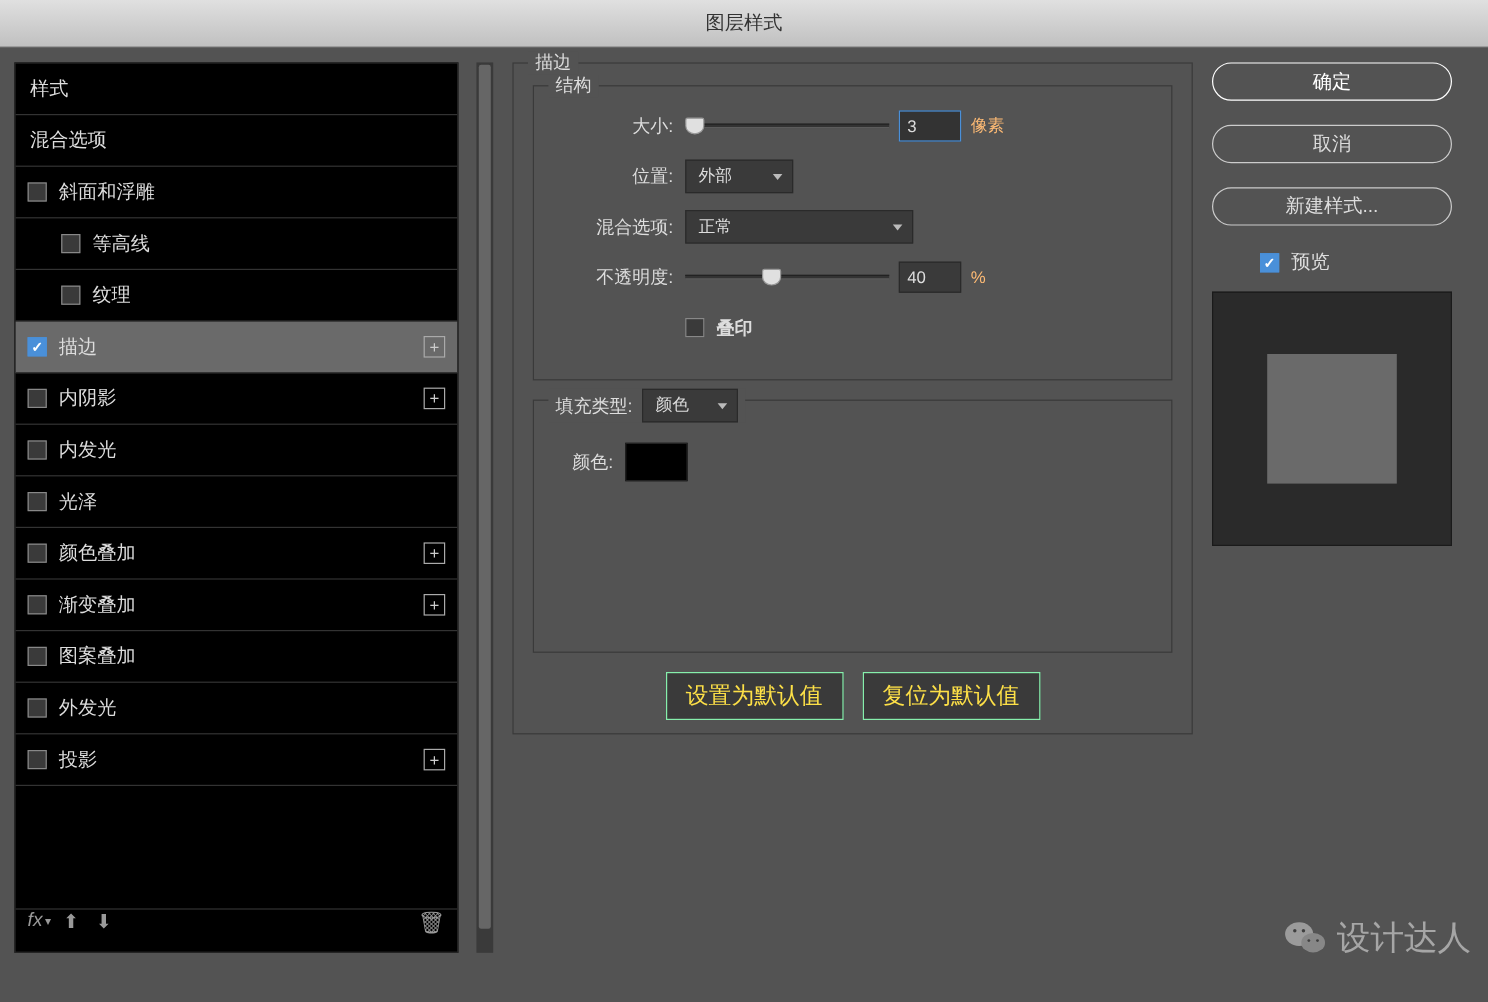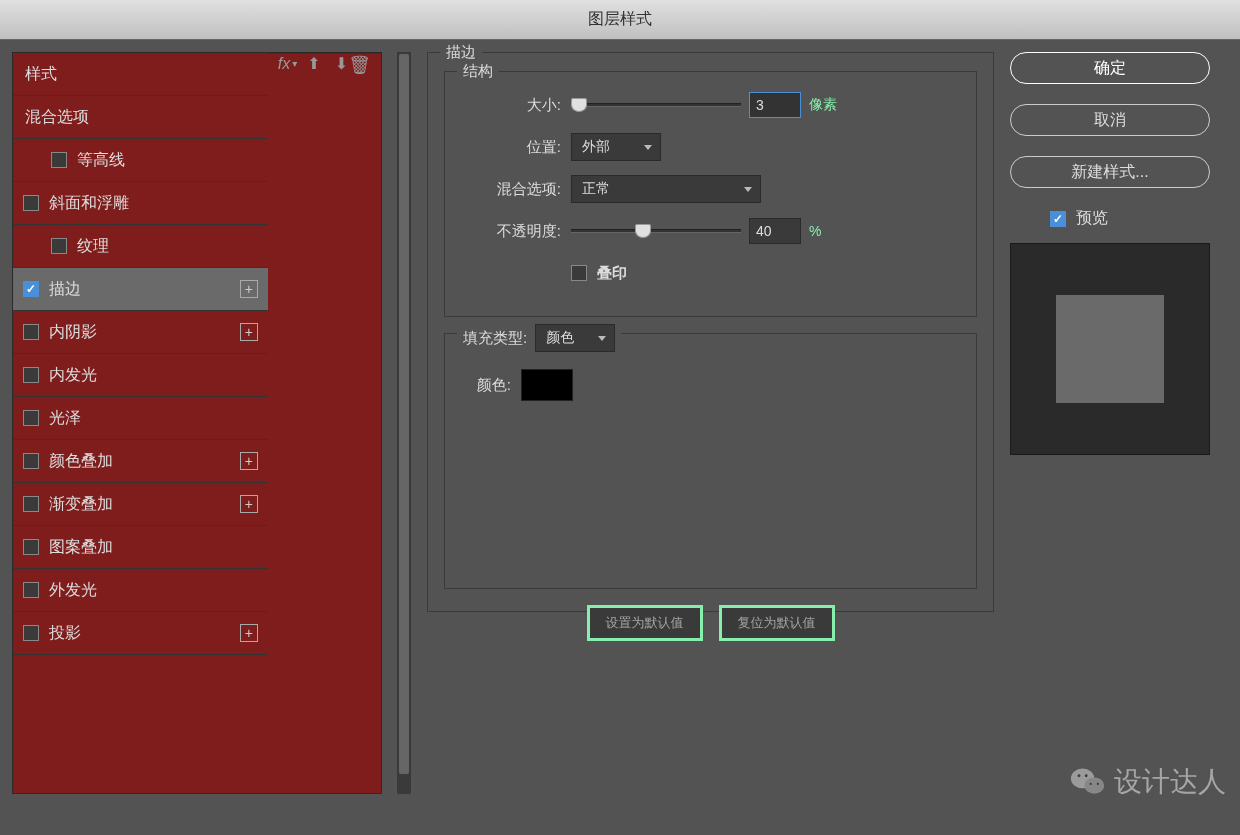--- a/index.html
+++ b/index.html
@@ -1,20 +1,20 @@
 <!DOCTYPE html>
 <html><head>
 <meta charset="utf-8">
 <style>
 * { box-sizing: border-box; margin: 0; padding: 0; font-family: "Microsoft YaHei", "PingFang SC", sans-serif; }
 body { width: 1240px; height: 835px; background: #535353; overflow: hidden; position: relative; }
 .titlebar { height: 40px; background: linear-gradient(#e0e0e0, #c0c0c0); border-bottom: 1px solid #666; display: flex; align-items: center; justify-content: center; font-size: 16px; color: #333; }
 .main { display: flex; height: 795px; }
 .sidebar-col { width: 395px; display: flex; flex-direction: column; padding: 12px 0 0 12px; }
-.sidebar { width: 370px; background: #7f1d1d; border: 1px solid #2a2a2a; display: flex; height: 742px; }
+.sidebar { width: 370px; background: #000000; border: 1px solid #2a2a2a; display: flex; flex-direction: column; height: 742px; }
 .style-list { flex: 1; }
 .style-item { display: flex; align-items: center; height: 43px; color: #ddd; font-size: 16px; border-bottom: 1px solid #333; padding: 0 10px; position: relative; cursor: pointer; }
 .style-item.header { font-size: 16px; padding-left: 12px; }
 .style-item.indent1 { padding-left: 38px; }
 .style-item.selected { background: #6a6a6a; }
 .checkbox { width: 16px; height: 16px; border: 1px solid #888; background: #3a3a3a; margin-right: 10px; display: flex; align-items: center; justify-content: center; flex-shrink: 0; }
 .checkbox.checked { background: #4a90d9; border-color: #4a90d9; }
 .checkbox.checked::after { content: "✓"; color: #fff; font-size: 12px; font-weight: bold; }
 .plus-icon { position: absolute; right: 10px; width: 18px; height: 18px; border: 1px solid #aaa; display: flex; align-items: center; justify-content: center; color: #ccc; font-size: 14px; line-height: 1; }
 .sidebar-footer { height: 36px; display: flex; align-items: flex-start; padding: 0 10px; color: #999; font-size: 16px; justify-content: space-between; border-top: 1px solid #333; }
@@ -27,28 +27,28 @@
 .group { border: 1px solid #3a3a3a; position: relative; padding: 18px 16px 16px; margin-bottom: 12px; }
 .group-title { position: absolute; top: -10px; left: 12px; background: #535353; padding: 0 6px; color: #ddd; font-size: 15px; }
 .subgroup { border: 1px solid #3a3a3a; position: relative; padding: 18px 16px 16px; margin-bottom: 16px; }
 .subgroup-title { position: absolute; top: -10px; left: 12px; background: #535353; padding: 0 6px; color: #ddd; font-size: 15px; }
 .row { display: flex; align-items: center; margin-bottom: 12px; height: 30px; }
 .row-label { width: 100px; text-align: right; color: #ddd; font-size: 15px; margin-right: 10px; }
 .slider { position: relative; width: 170px; height: 4px; background: #333; border-top: 1px solid #222; border-bottom: 1px solid #666; margin-right: 8px; }
 .slider-thumb { position: absolute; width: 16px; height: 14px; background: #e0e0e0; top: -6px; border-radius: 2px 2px 50% 50%; border: 1px solid #999; }
 .num-input { width: 52px; height: 26px; background: #3a3a3a; border: 1px solid #2a2a2a; color: #ddd; padding: 0 6px; font-size: 14px; text-align: left; }
 .num-input.focused { border: 1px solid #4a90d9; background: #333; }
-.unit { color: #86efac; font-size: 14px; margin-left: 8px; }
+.unit { color: #fdba74; font-size: 14px; margin-left: 8px; }
 .dropdown { height: 28px; background: #3a3a3a; border: 1px solid #2a2a2a; color: #ddd; padding: 0 26px 0 10px; font-size: 14px; display: flex; align-items: center; position: relative; cursor: pointer; }
 .dropdown::after { content: ""; position: absolute; right: 8px; top: 11px; border-left: 4px solid transparent; border-right: 4px solid transparent; border-top: 5px solid #bbb; }
 .dropdown.w90 { width: 90px; }
 .dropdown.w190 { width: 190px; }
 .color-swatch { width: 52px; height: 32px; background: #000; border: 1px solid #222; cursor: pointer; }
 .default-btns { display: flex; justify-content: center; gap: 16px; margin-top: 12px; }
-.btn-def { background: #3a3a3a; border: 3px solid #86efac; color: #a3a3a3; font-size: 13px; padding: 6px 16px; cursor: pointer; }
+.btn-def { background: #3a3a3a; border: 1px solid #86efac; color: #fde047; font-size: 19px; padding: 6px 16px; cursor: pointer; }
 .right { width: 230px; padding: 12px 14px 0 0; }
 .pill-btn { width: 200px; height: 32px; border-radius: 18px; border: 1.5px solid #ccc; background: transparent; color: #ddd; font-size: 16px; margin-bottom: 20px; cursor: pointer; display: flex; align-items: center; justify-content: center; }
 .pill-btn.primary { border-color: #fff; color: #fff; }
 .preview-row { display: flex; align-items: center; margin-bottom: 14px; padding-left: 40px; }
 .preview-box { width: 200px; height: 212px; background: #2a2a2a; border: 1px solid #1a1a1a; display: flex; align-items: center; justify-content: center; }
 .preview-inner { width: 108px; height: 108px; background: #6a6a6a; }
 .watermark { position: absolute; bottom: 34px; right: 14px; display: flex; align-items: center; gap: 8px; opacity: 0.6; }
 .wm-icon { width: 36px; height: 36px; display: flex; align-items: center; justify-content: center; }
 .wm-text { color: #ddd; font-size: 28px; font-weight: 500; }
 </style>
@@ -64,27 +64,27 @@
   <div class="sidebar-col">
     <div class="sidebar">
       <div class="style-list">
         <div class="style-item header">
           <span>样式</span>
         </div>
         <div class="style-item header">
           <span>混合选项</span>
         </div>
 
+        <div class="style-item">
+          <span class="checkbox"></span>
+          <span>斜面和浮雕</span>
+        </div>
         <div class="style-item indent1">
           <span class="checkbox"></span>
           <span>等高线</span>
-        </div>
-        <div class="style-item">
-          <span class="checkbox"></span>
-          <span>斜面和浮雕</span>
         </div>
         <div class="style-item indent1">
           <span class="checkbox"></span>
           <span>纹理</span>
         </div>
         <div class="style-item selected">
           <span class="checkbox checked"></span>
           <span>描边</span>
           <span class="plus-icon">+</span>
         </div>
@@ -180,21 +180,21 @@
           <input class="num-input" value="40" style="">
           <span class="unit">%</span>
         </div>
 
         <div class="row" style="padding-left:110px;font-weight:bold;">
           <span class="checkbox"></span>
           <span style="color:#ddd;font-size:15px;">叠印</span>
         </div>
       </div>
 
-      <div class="subgroup" style="height:256px;">
+      <div class="subgroup" style="height:211px;">
         <div class="subgroup-title" style="display:flex;align-items:center;gap:8px;">
           <span>填充类型:</span>
           <span class="dropdown" style="width:80px;">
             <span>颜色</span>
           </span>
         </div>
         <div class="row" style="margin-top:18px;">
           <div class="row-label" style="width:50px;">颜色:</div>
           <div class="color-swatch"></div>
         </div>

